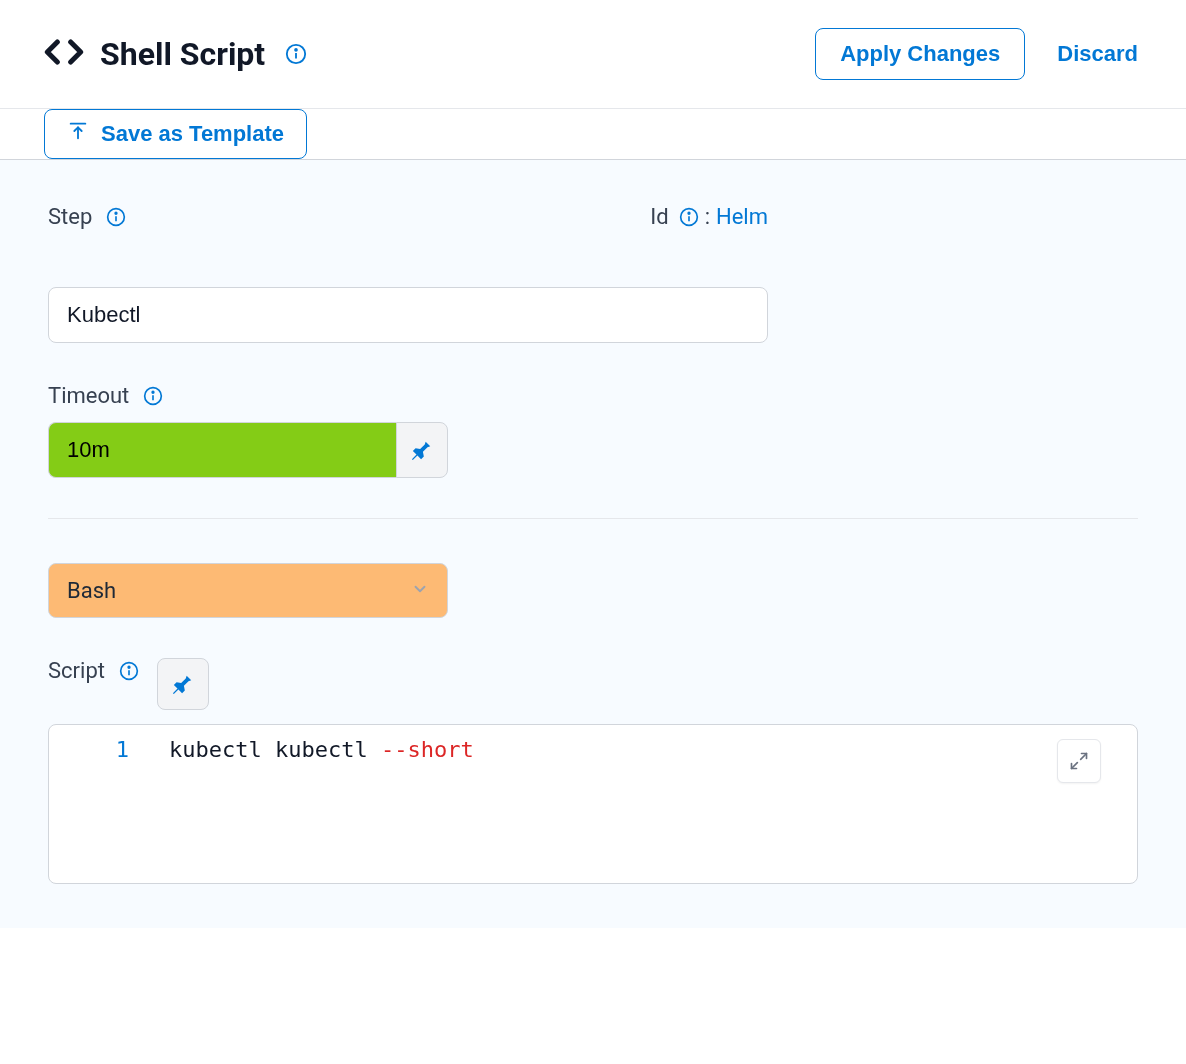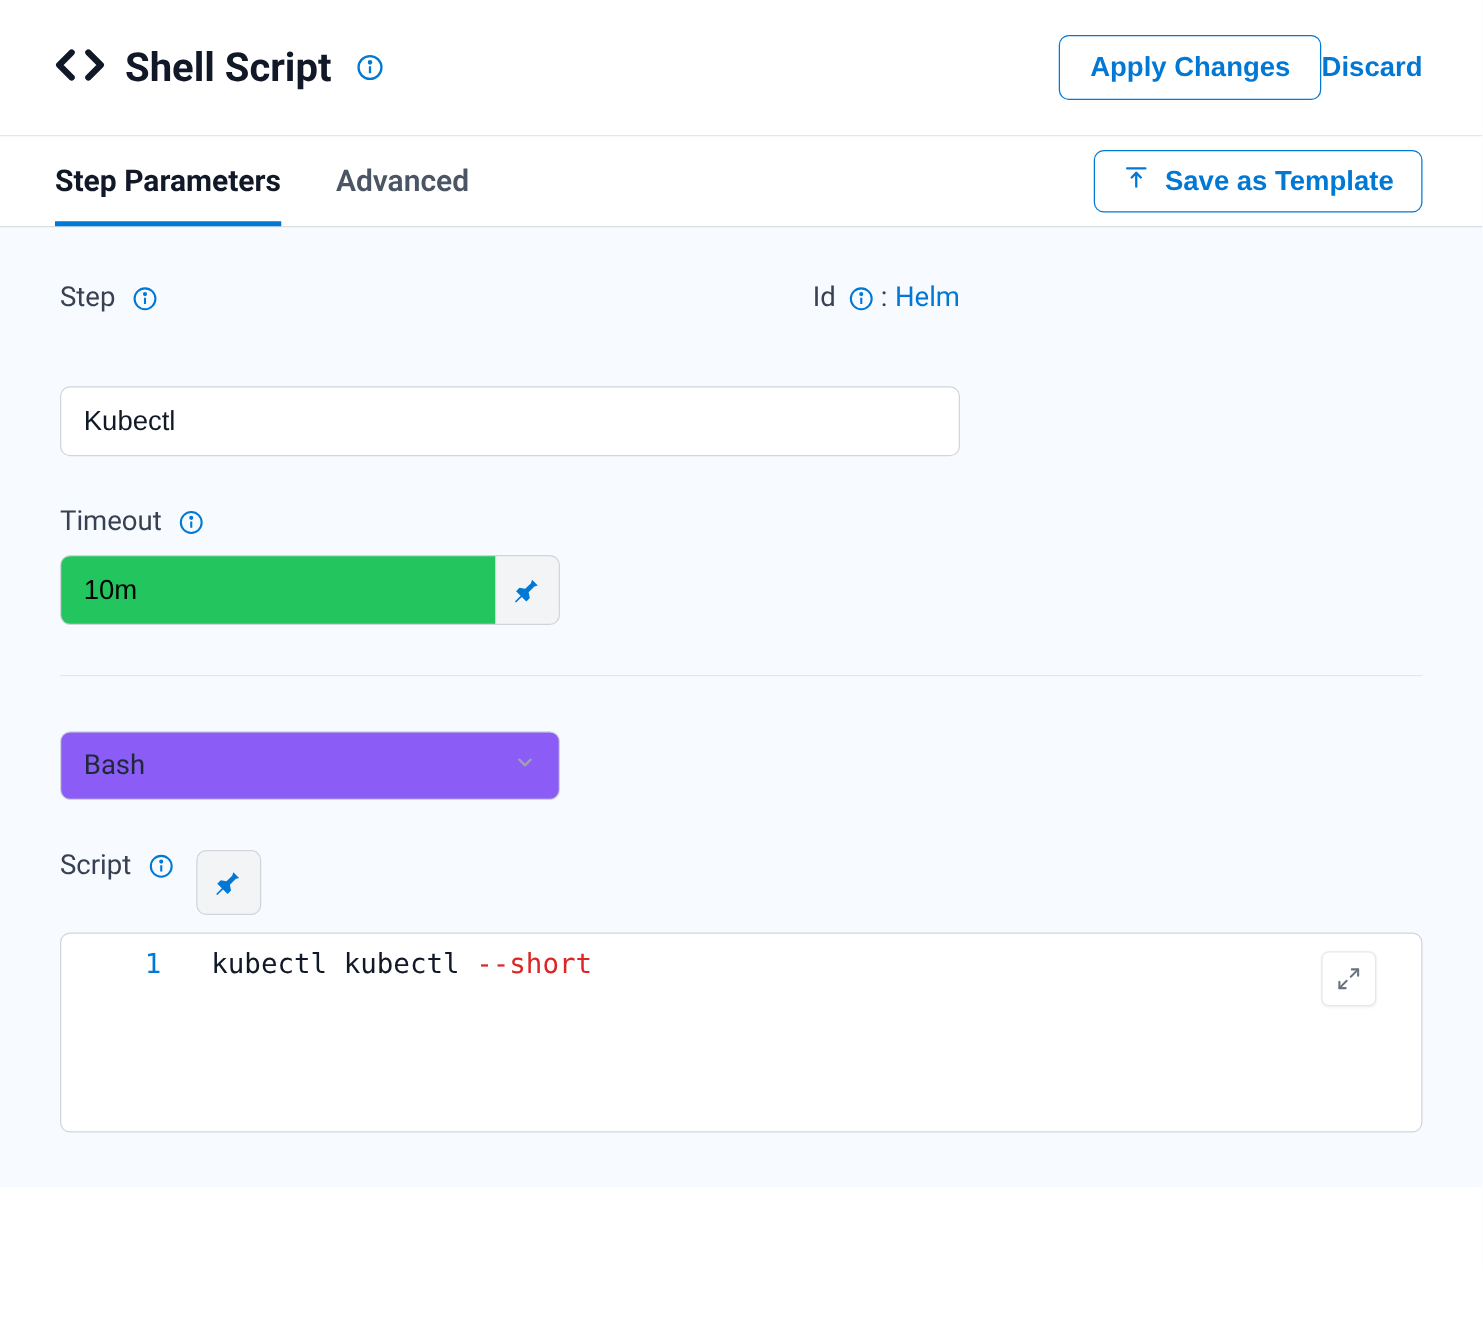--- a/index.html
+++ b/index.html
@@ -28,20 +28,21 @@
   }
   .info-icon {
     display: inline-flex;
     align-items: center;
     justify-content: center;
     margin-left: 4px;
   }
   .header-right {
     display: flex;
     align-items: center;
+    gap: 32px;
     padding-left: 19px;
   }
   .btn-primary-outline {
     border: 1.5px solid #0278d5;
     background: #ffffff;
     color: #0278d5;
     font-size: 22px;
     font-weight: 700;
     padding: 12px 24px;
     border-radius: 8px;
@@ -137,21 +138,21 @@
     display: flex;
     width: 400px;
   }
   .timeout-input {
     flex: 1;
     border: 1px solid #d1d5db;
     border-right: none;
     border-radius: 8px 0 0 8px;
     padding: 14px 18px;
     font-size: 22px;
-    background: #22c55e;
+    background: #84cc16;
   }
   .pin-btn {
     width: 52px;
     display: flex;
     align-items: center;
     justify-content: center;
     border: 1px solid #d1d5db;
     border-radius: 0 8px 8px 0;
     background: #f3f4f6;
     cursor: pointer;
@@ -160,21 +161,21 @@
     border: none;
     border-top: 1px solid #e5e7eb;
     margin: 28px 0 44px 0;
   }
   .select {
     width: 400px;
     border: 1px solid #d1d5db;
     border-radius: 8px;
     padding: 14px 18px;
     font-size: 22px;
-    background: #8b5cf6;
+    background: #fdba74;
     display: flex;
     align-items: center;
     justify-content: space-between;
     cursor: pointer;
   }
   .script-label-row {
     display: flex;
     align-items: flex-start;
     gap: 18px;
     margin-bottom: 14px;
@@ -258,24 +259,20 @@
         </svg>
     </span>
   </div>
   <div class="header-right">
     <button class="btn-primary-outline">Apply Changes</button>
     <button class="btn-link">Discard</button>
   </div>
 </div>
 
 <div class="tabs-row">
-  <div class="tabs">
-    <div class="tab active">Step Parameters</div>
-    <div class="tab">Advanced</div>
-  </div>
   <button class="save-template-btn">
     <span>
       <svg width="22" height="22" viewBox="0 0 24 24" fill="none" stroke="#0278d5" stroke-width="2" stroke-linecap="round" stroke-linejoin="round">
           <line x1="4" y1="4" x2="20" y2="4"></line>
           <polyline points="8 12 12 8 16 12"></polyline>
           <line x1="12" y1="8" x2="12" y2="20"></line>
         </svg>
     </span>
     <span>Save as Template</span>
   </button>

